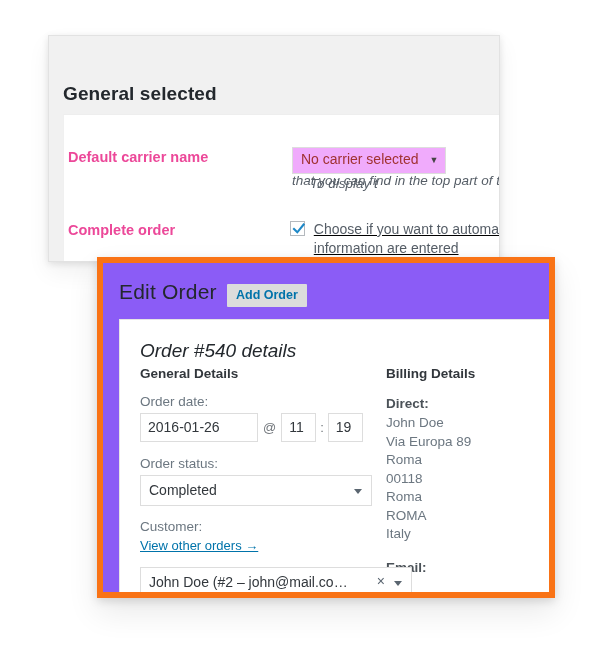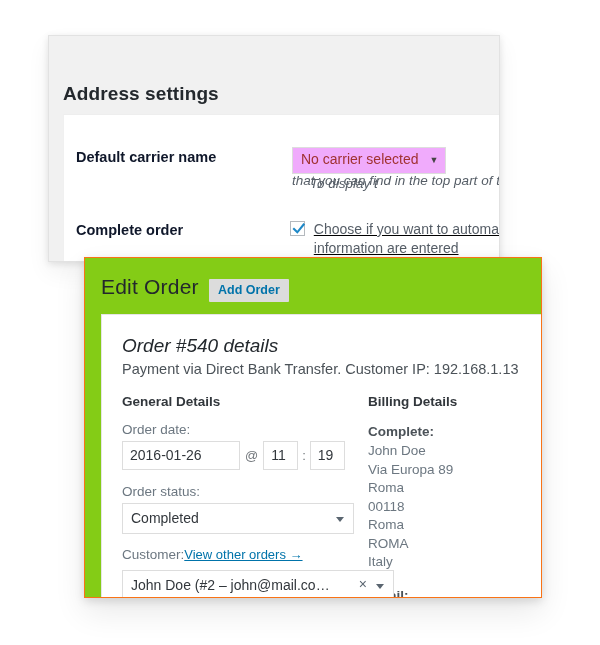--- a/index.html
+++ b/index.html
@@ -56,25 +56,25 @@
     position: absolute;
     left: 0;
     right: 0;
     display: flex;
   }
   #row-carrier { top: 32px; }
   #row-complete { top: 105px; }
 
   .settings-label {
     width: 228px;
-    padding-left: 12px;
+    padding-left: 4px;
     box-sizing: border-box;
     font-size: 14.5px;
     font-weight: 700;
-    color: #0f172a;
+    color: #ec4899;
     line-height: 20px;
   }
   .settings-field {
     flex: 1;
     position: relative;
   }
 
   .carrier-select {
     display: inline-block;
     vertical-align: top;
@@ -131,26 +131,26 @@
     margin-left: 24px;
     font-size: 14px;
     color: #555d66;
     line-height: 19px;
     white-space: nowrap;
   }
 
   
   #front-panel {
     position: absolute;
-    left: 84px;
+    left: 97px;
     top: 257px;
     width: 458px;
     height: 341px;
-    background: #84cc16;
-    border: 1px solid #f97316;
+    background: #8b5cf6;
+    border: 6px solid #f97316;
     box-shadow: 0 3px 9px rgba(0,0,0,0.13), 0 14px 30px rgba(0,0,0,0.09);
     box-sizing: border-box;
     overflow: hidden;
   }
   #front-head {
     height: 56px;
     position: relative;
   }
   #edit-order-title {
     position: absolute;
@@ -272,21 +272,22 @@
     top: 4px;
     font-size: 14px;
     color: #5a6570;
   }
 
   .customer-row {
     display: flex;
     align-items: baseline;
     justify-content: flex-start;
     width: 232px;
-    margin-bottom: 4px;
+    margin-bottom: 14px;
+    flex-direction: column;
   }
   #view-other-orders {
     font-size: 13px;
     color: #0073aa;
     text-decoration: underline;
     white-space: nowrap;
   }
 
   .billing-line {
     font-size: 13.5px;
@@ -301,21 +302,21 @@
     line-height: 19px;
     margin-bottom: 1px;
   }
   .billing-gap { height: 14px; }
 </style>
 </head>
 <body>
 
 <div id="back-panel">
   <div id="back-panel-head">
-    <div id="general-settings-title">Address settings</div>
+    <div id="general-settings-title">General selected</div>
   </div>
   <div id="back-panel-body">
 
     <div class="settings-row" id="row-carrier">
       <div class="settings-label">Default carrier name</div>
       <div class="settings-field">
         <span class="carrier-select">
           <span>No carrier selected</span>
           <span class="caret">▼</span>
         </span>
@@ -342,21 +343,20 @@
 
 <div id="front-panel">
   <div id="front-head">
     <span id="edit-order-title">Edit Order</span>
     <button id="add-order-button">Add Order</button>
   </div>
 
   <div id="order-card">
     <div id="order-card-inner">
       <h2 id="order-heading">Order #540 details</h2>
-      <div id="order-subheading">Payment via Direct Bank Transfer. Customer IP: 192.168.1.13</div>
 
       <div id="details-cols">
 
         <div id="col-general">
           <div class="col-title">General Details</div>
 
           <div class="field-label">Order date:</div>
           <div class="date-row">
             <input class="inp" id="order-date-input" type="text" value="2016-01-26" style="">
             <span class="at-sign">@</span>
@@ -377,21 +377,21 @@
           </div>
           <div class="sel" id="customer-select">
             <span>John Doe (#2 – john@mail.co…</span>
             <span class="clear-x">×</span>
             <span class="arrow"></span>
           </div>
         </div>
 
         <div id="col-billing">
           <div class="col-title">Billing Details</div>
-          <div class="billing-strong">Complete:</div>
+          <div class="billing-strong">Direct:</div>
           <div class="billing-line">John Doe</div>
           <div class="billing-line">Via Europa 89</div>
           <div class="billing-line">Roma</div>
           <div class="billing-line">00118</div>
           <div class="billing-line">Roma</div>
           <div class="billing-line">ROMA</div>
           <div class="billing-line">Italy</div>
           <div class="billing-gap"></div>
           <div class="billing-strong">Email:</div>
         </div>

